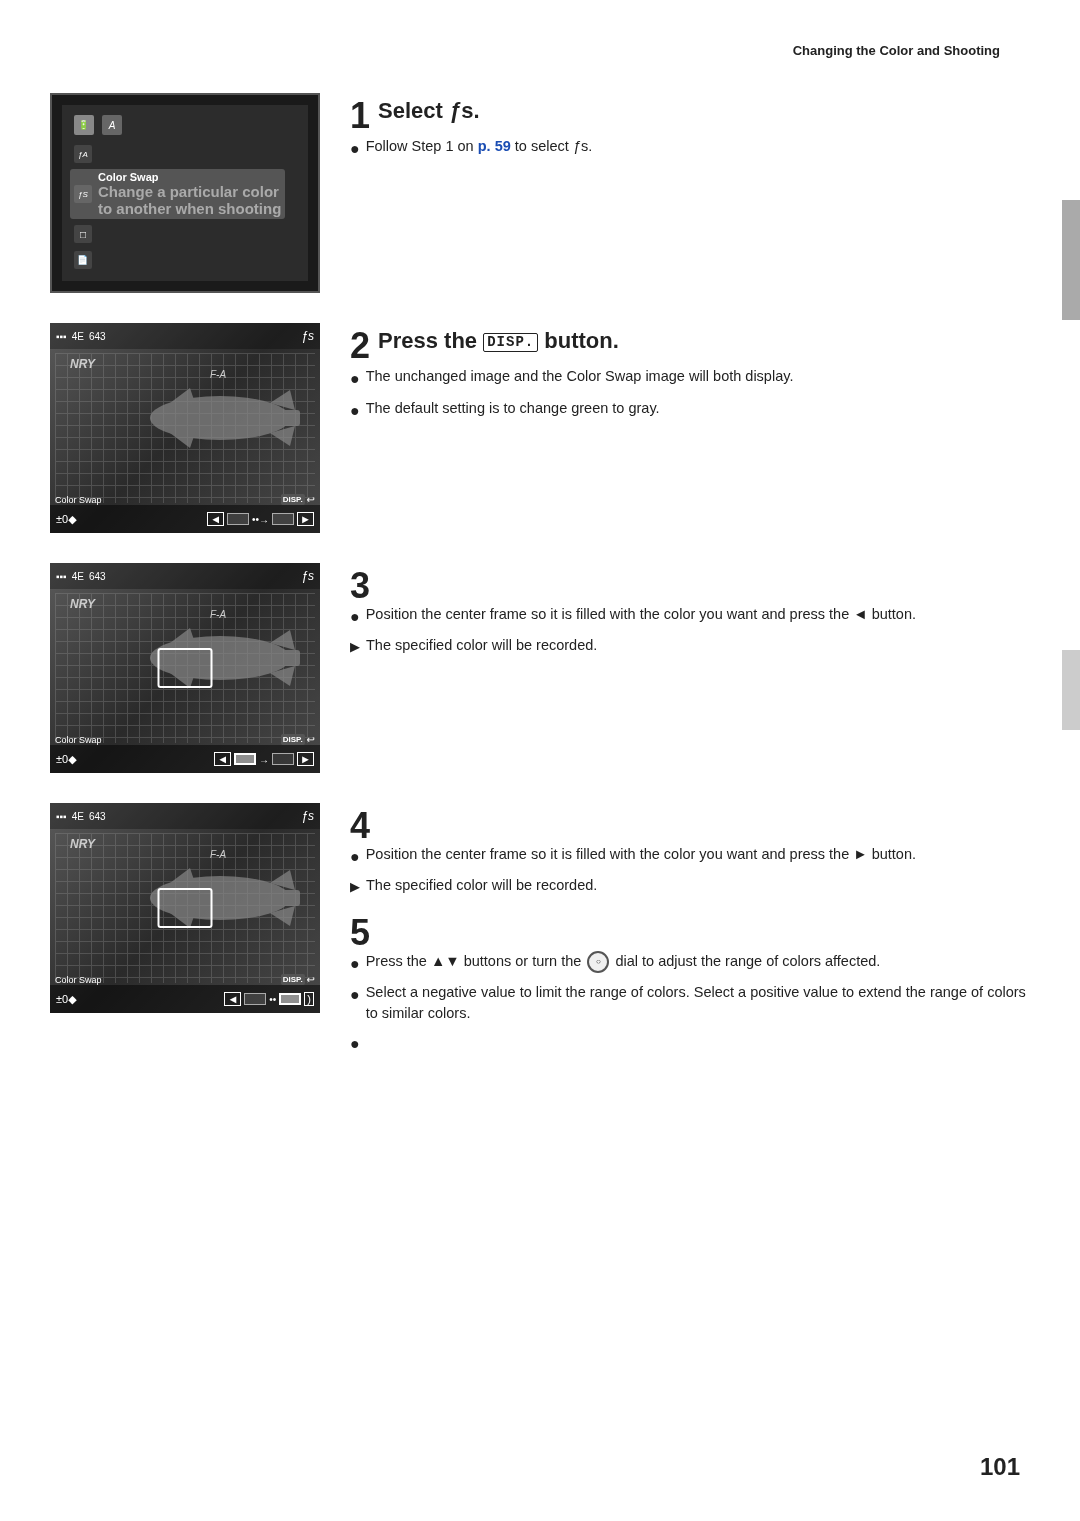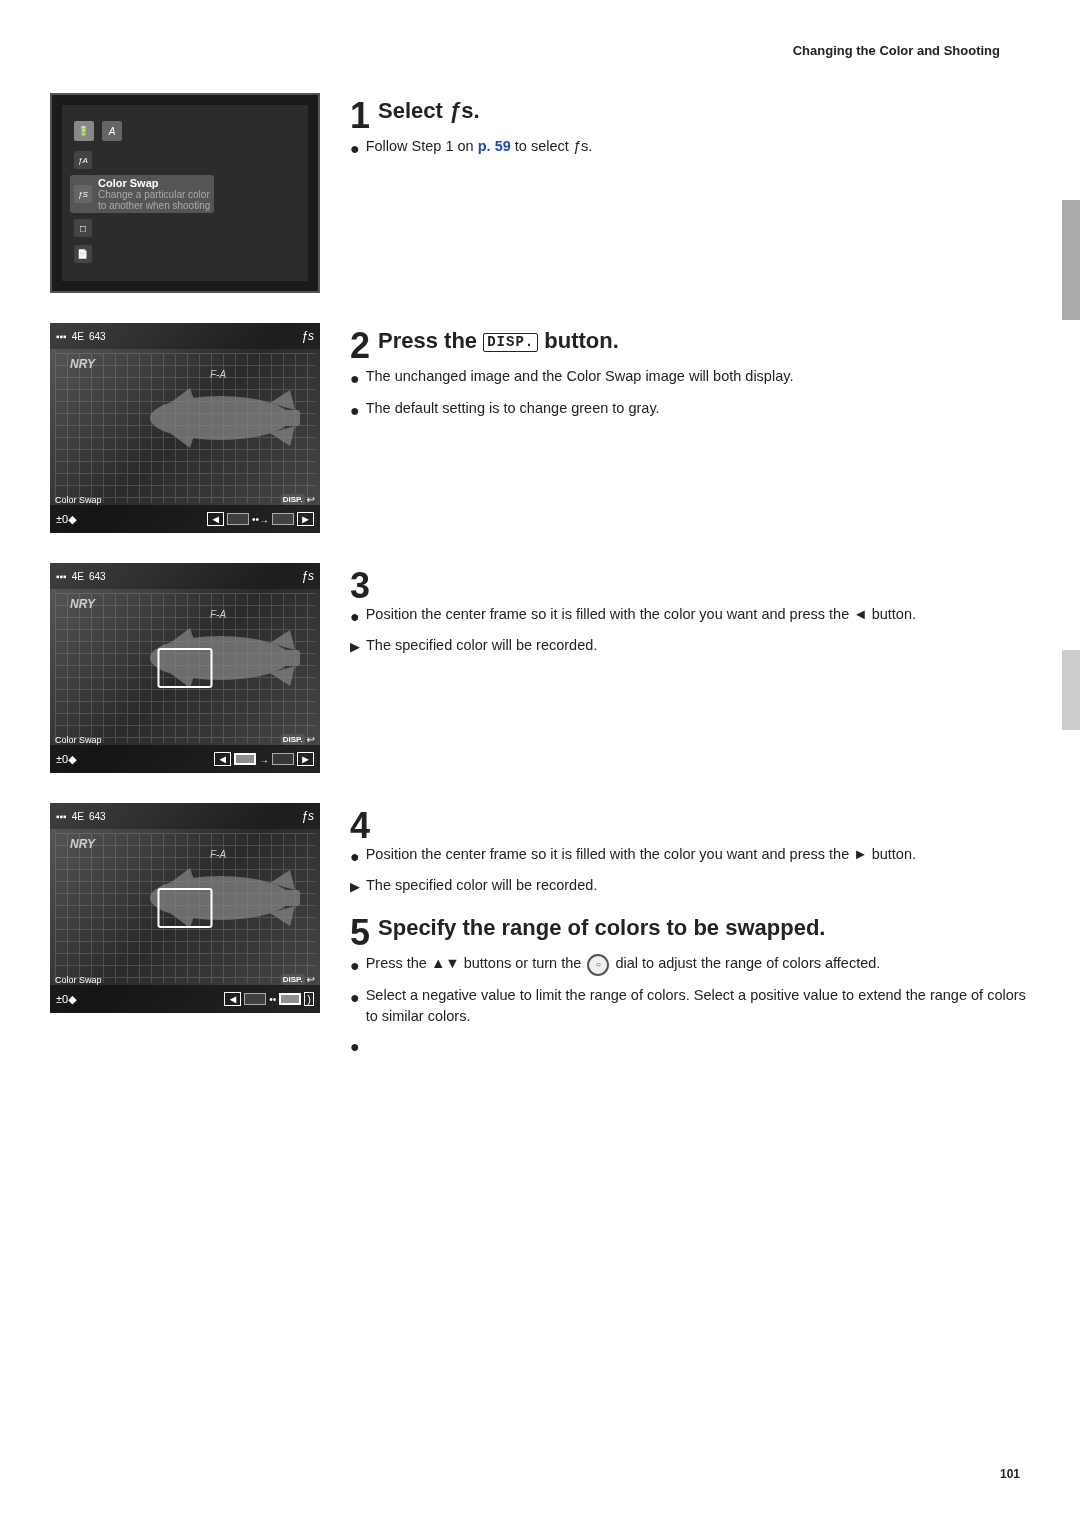--- a/index.html
+++ b/index.html
@@ -123,21 +123,21 @@
       justify-content: center;
       font-size: 9px;
       color: #fff;
     }
     .menu-icon-box.dark { background: #444; }
     .menu-label-area {
       display: flex;
       flex-direction: column;
     }
     .menu-title { color: #fff; font-size: 11px; font-weight: bold; }
-    .menu-desc { color: #aaa; font-size: 10px; }
+    .menu-desc { color: #aaa; font-size: 15px; font-weight: bold; }
 
     
     .cam-view {
       width: 270px;
       height: 210px;
       background: #3a3a3a;
       position: relative;
       overflow: hidden;
     }
 
@@ -259,21 +259,21 @@
       font-size: 8px;
       vertical-align: middle;
       margin: 0 2px;
       background: #f0f0f0;
     }
 
     .page-number {
       position: absolute;
       bottom: 40px;
       right: 60px;
-      font-size: 12px;
+      font-size: 24px;
       font-weight: bold;
       color: #222;
     }
 
     .grid-table {
       position: absolute;
       top: 30px; left: 5px; right: 5px; bottom: 30px;
       opacity: 0.3;
       background-image:
         linear-gradient(#999 1px, transparent 1px),
@@ -525,21 +525,20 @@
           <span>Position the center frame so it is filled with the color you want and press the ► button.</span>
         </div>
         <div class="bullet-point">
           <span class="arrow-bullet">▶</span>
           <span>The specified color will be recorded.</span>
         </div>
 
         <div style="margin-top:18px;">
           <div class="step-title-with-num">
             <span class="step-num">5</span>
-            <h2 class="step-title">Specify the range of colors to be swapped.</h2>
           </div>
           <div class="bullet-point">
             <span class="bullet">●</span>
             <span>Press the ▲▼ buttons or turn the <span class="dial-icon">○</span> dial to adjust the range of colors affected.</span>
           </div>
           <div class="bullet-point">
             <span class="bullet">●</span>
             <span>Select a negative value to limit the range of colors. Select a positive value to extend the range of colors to similar colors.</span>
           </div>
           <div class="bullet-point">

